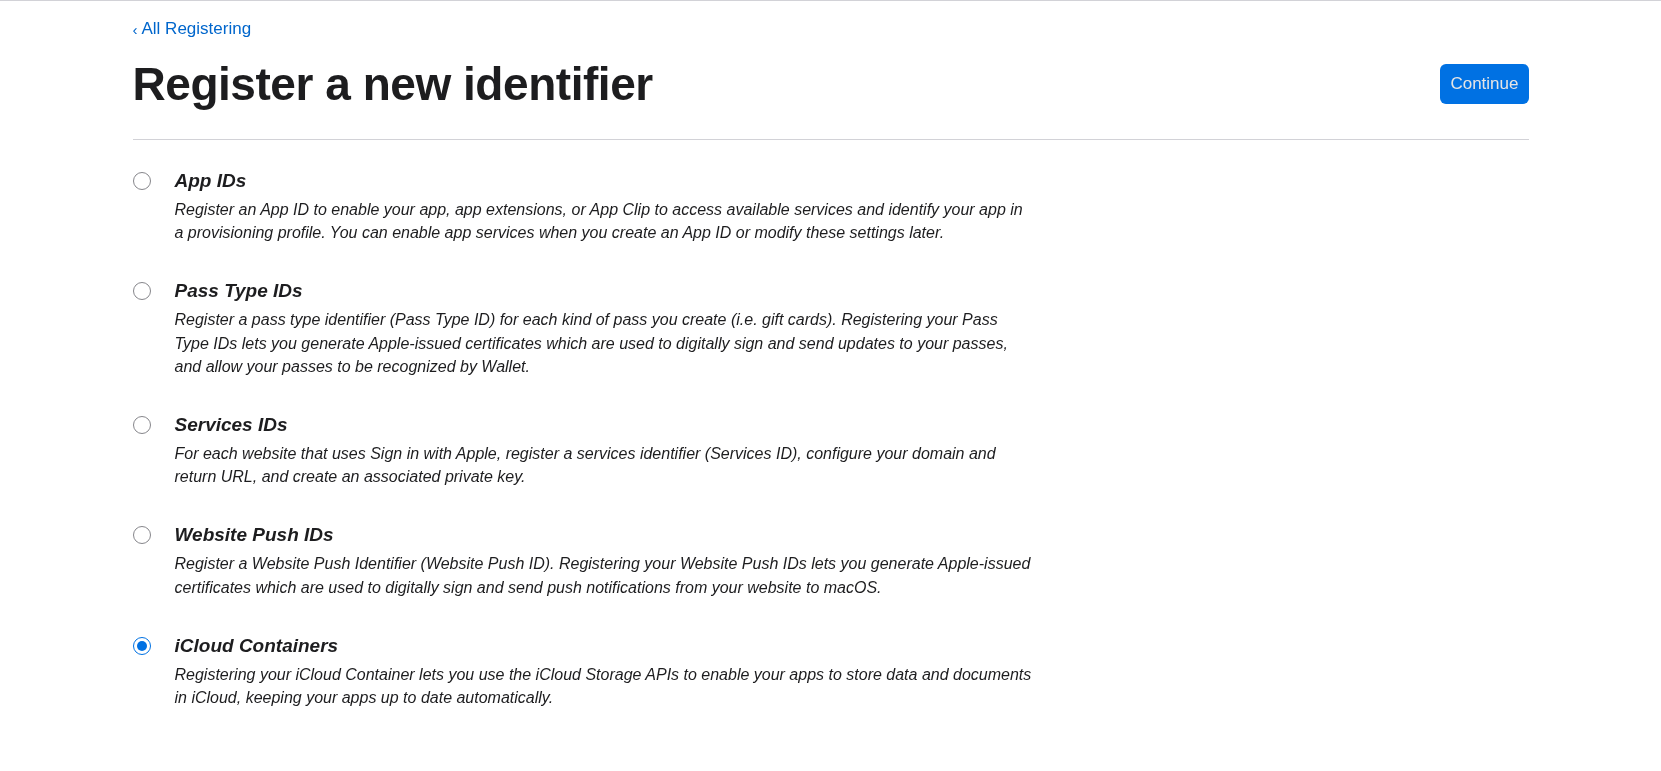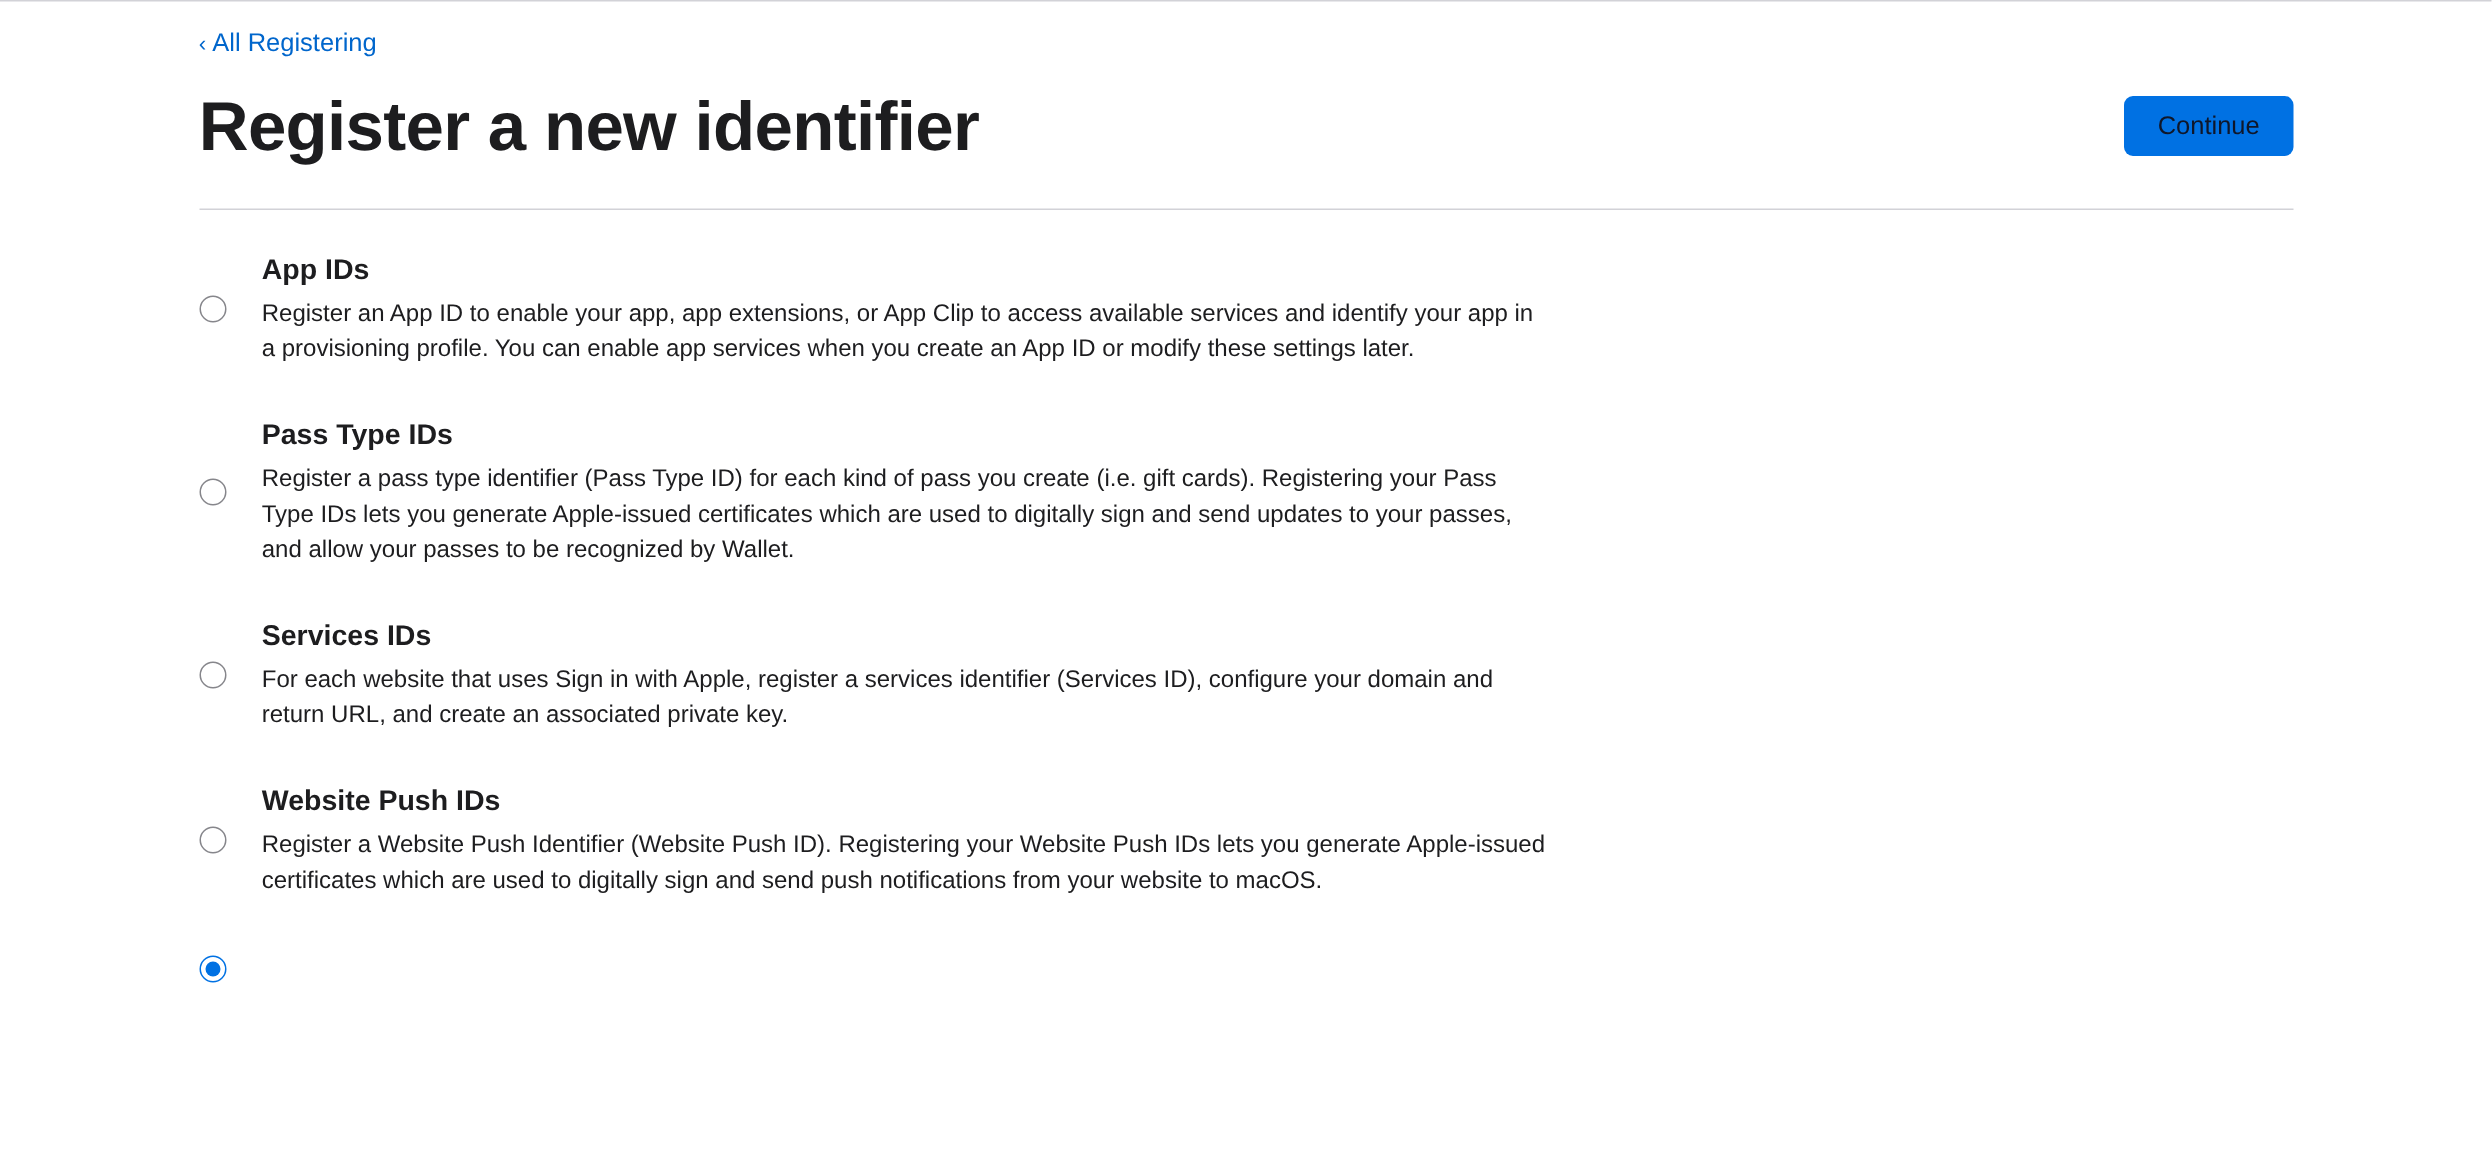--- a/index.html
+++ b/index.html
@@ -38,34 +38,35 @@
       padding-bottom: 28px;
       border-bottom: 1px solid #d2d2d7;
     }
     .page-title {
       font-size: 46px;
       font-weight: 700;
       letter-spacing: -0.01em;
     }
     .continue-button {
       background: #0071e3;
-      color: #0f172a;
+      color: #e5e5e5;
       border: none;
       border-radius: 6px;
-      padding: 10px 22px;
+      padding: 10px 10px;
       font-size: 17px;
       cursor: pointer;
     }
     .options-list {
       margin-top: 30px;
     }
     .option-row {
       display: flex;
-      align-items: center;
+      align-items: flex-start;
       margin-bottom: 36px;
+      font-style: italic;
     }
     .radio-col {
       flex: 0 0 42px;
       padding-top: 2px;
     }
     .radio-outer {
       width: 18px;
       height: 18px;
       border: 1.5px solid #86868b;
       border-radius: 50%;
@@ -141,15 +142,19 @@
       </div>
       <div class="option-row">
         <div class="radio-col"><span class="radio-outer"></span></div>
         <div class="option-content">
           <div class="option-title">Website Push IDs</div>
           <div class="option-desc">Register a Website Push Identifier (Website Push ID). Registering your Website Push IDs lets you generate Apple-issued certificates which are used to digitally sign and send push notifications from your website to macOS.</div>
         </div>
       </div>
       <div class="option-row">
         <div class="radio-col"><span class="radio-outer selected"></span></div>
+        <div class="option-content">
+          <div class="option-title">iCloud Containers</div>
+          <div class="option-desc">Registering your iCloud Container lets you use the iCloud Storage APIs to enable your apps to store data and documents in iCloud, keeping your apps up to date automatically.</div>
+        </div>
       </div>
     </div>
 </div>
 
 </body></html>

